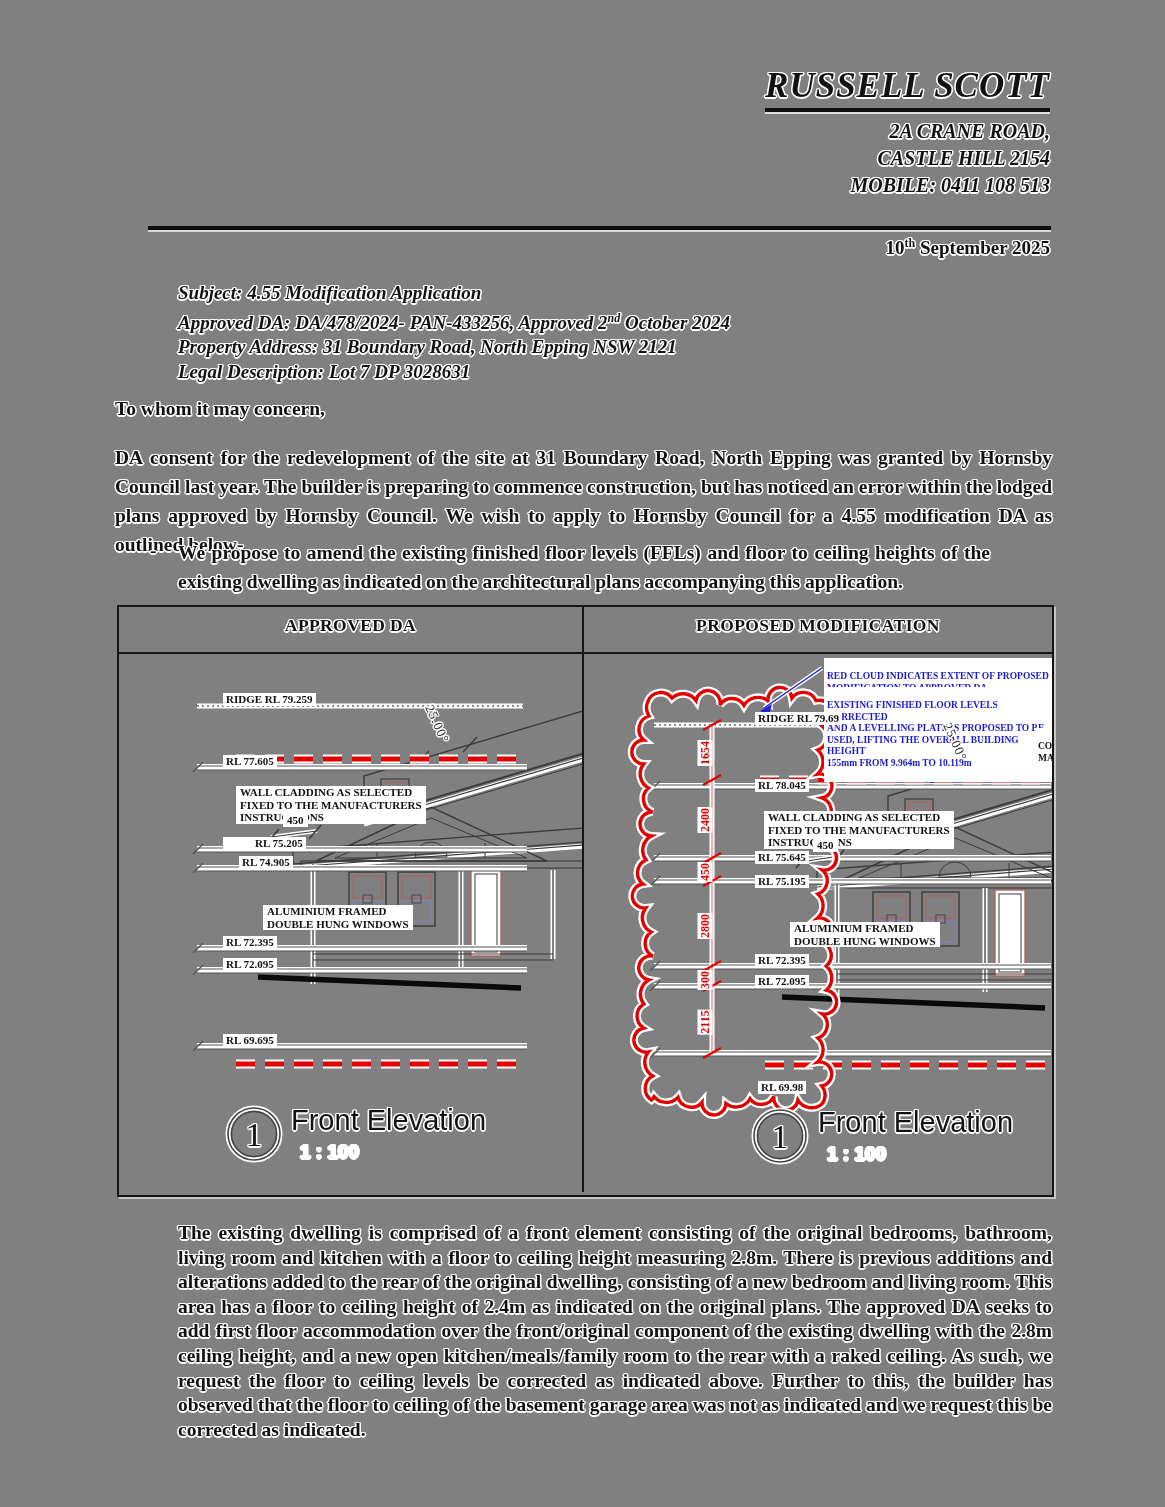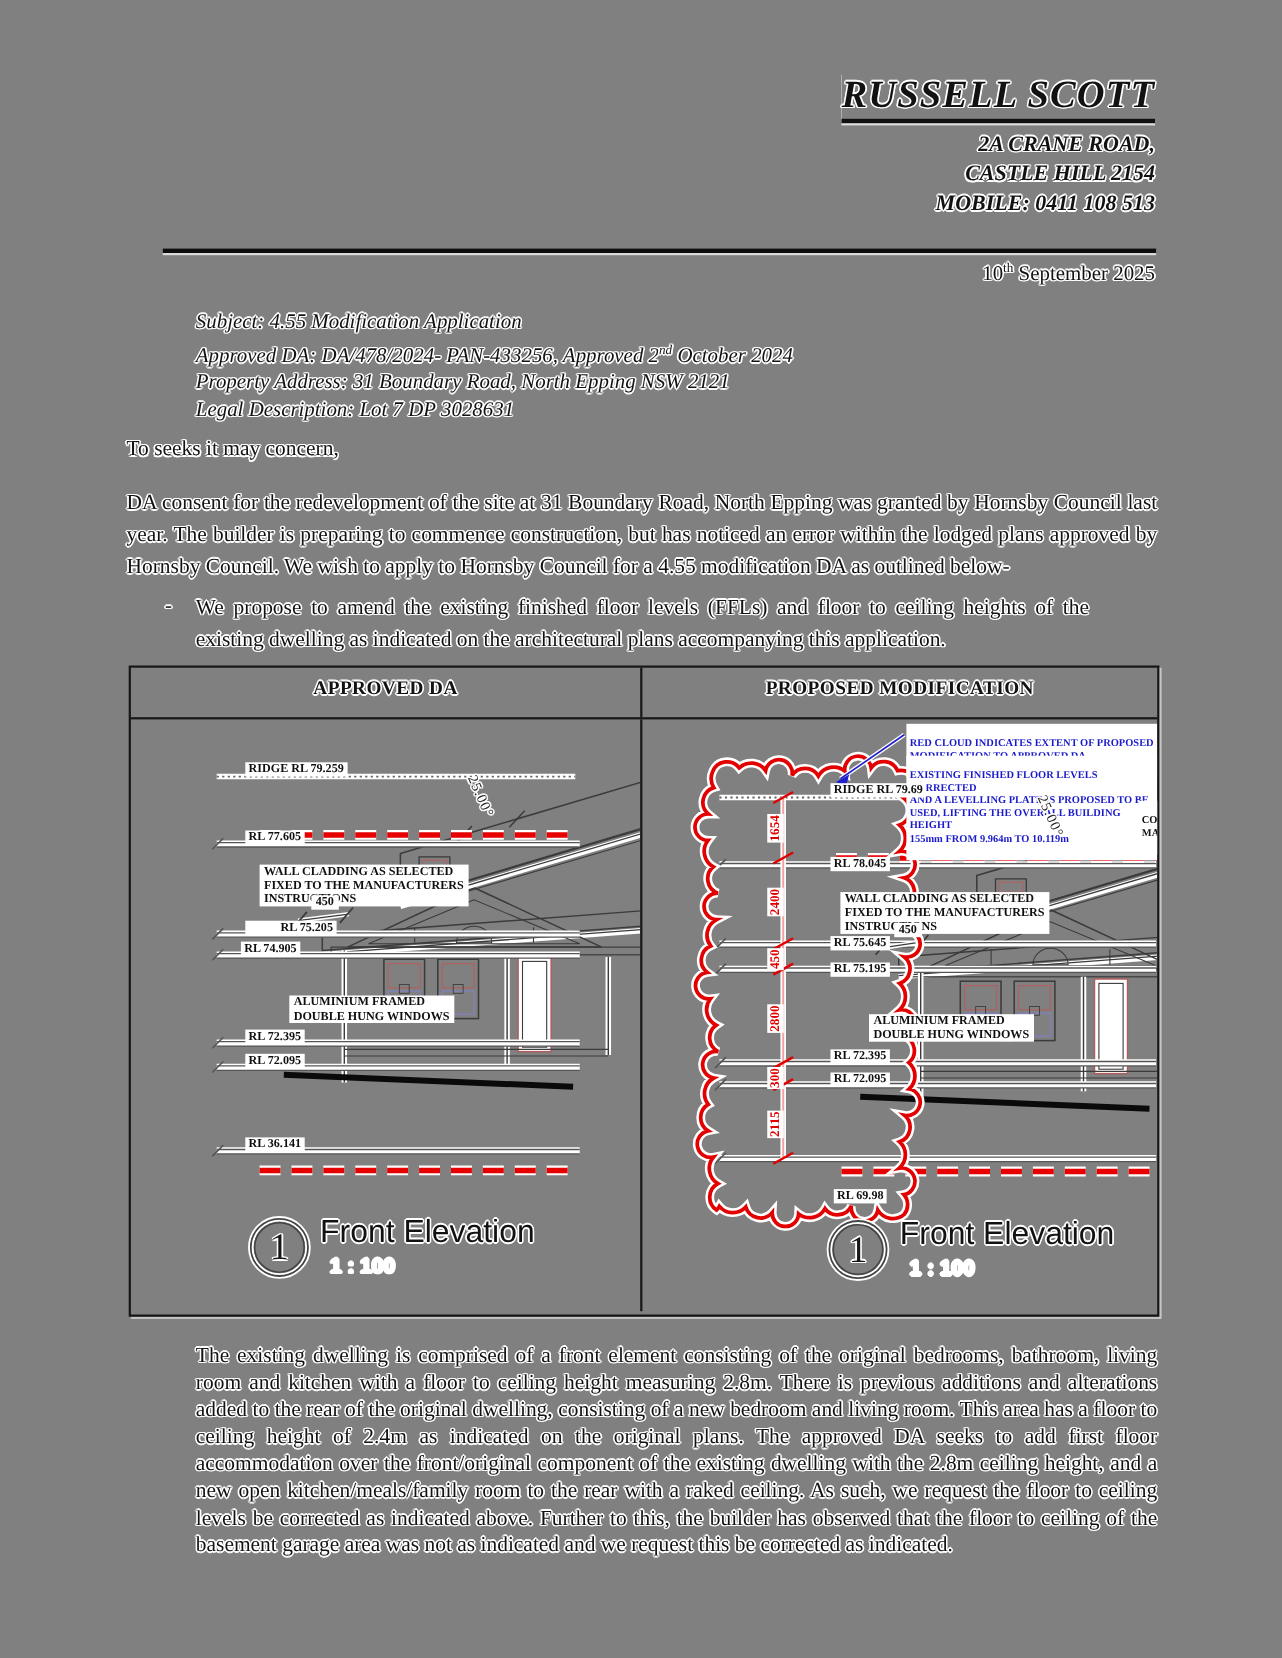--- a/index.html
+++ b/index.html
@@ -4,21 +4,21 @@
 <style>
   html,body{margin:0;padding:0;}
   body{
     width:1165px;height:1507px;position:relative;overflow:hidden;
     background:#808080;
     font-family:"Liberation Serif",serif;color:#121212;
   }
   .abs{position:absolute;}
   
   .ht{text-shadow:-1px -1px 0 #fff,1px -1px 0 #fff,-1px 1px 0 #fff,1px 1px 0 #fff,
-      -1.5px 0 0 #fff,1.5px 0 0 #fff,0 -1.5px 0 #fff,0 1.5px 0 #fff;}
+      -1.5px 0 0 #fff,1.5px 0 0 #fff,0 -1.5px 0 #fff,0 1.5px 0 #fff;font-weight:bold;}
   
   .letterhead{right:115px;top:66px;text-align:right;}
   .lh-name{display:inline-block;font-size:35px;font-weight:bold;font-style:italic;
     letter-spacing:1px;border-bottom:4px solid #101010;padding-bottom:2px;
     box-shadow:0 2px 0 rgba(255,255,255,.75);}
   .lh-addr{font-size:20px;font-weight:bold;font-style:italic;line-height:27px;margin-top:6px;}
   .rule{left:148px;top:226px;width:903px;height:4px;background:#0d0d0d;
     box-shadow:0 2px 0 rgba(255,255,255,.7);}
   .dateline{right:115px;top:236px;font-size:19px;}
   sup{font-size:12px;}
@@ -140,21 +140,21 @@
 <div class="abs dateline ht"><span>10</span><sup>th</sup><span> September 2025</span></div>
 
 
 <div class="abs subject ht">
   <div>Subject: 4.55 Modification Application</div>
   <div><span>Approved DA: DA/478/2024- PAN-433256, Approved 2</span><sup>nd</sup><span> October 2024</span></div>
   <div>Property Address: 31 Boundary Road, North Epping NSW 2121</div>
   <div>Legal Description: Lot 7 DP 3028631</div>
 </div>
 
-<div class="abs salutation ht">To seeks it may concern,</div>
+<div class="abs salutation ht">To whom it may concern,</div>
 <div class="abs para1 ht">DA consent for the redevelopment of the site at 31 Boundary Road, North Epping was granted by Hornsby Council last year. The builder is preparing to commence construction, but has noticed an error within the lodged plans approved by Hornsby Council. We wish to apply to Hornsby Council for a 4.55 modification DA as outlined below-</div>
 <div class="abs bullet-marker ht">-</div>
 <div class="abs bullet-text ht">We propose to amend the existing finished floor levels (FFLs) and floor to ceiling heights of the existing dwelling as indicated on the architectural plans accompanying this application.</div>
 
 
 <div class="abs cmp">
   <div class="cmp-head">
     <div class="cmp-cell ht">APPROVED DA</div>
     <div class="cmp-cell right ht">PROPOSED MODIFICATION</div>
   </div>
@@ -196,26 +196,26 @@
         <circle cx="135" cy="480" r="22.5" stroke="#444" stroke-width="1.4" fill="none"></circle>
       </svg>
       <span class="lvl" style="left:104px;top:39px;">RIDGE RL 79.259</span>
       <span class="angle ht" style="left:318px;top:70px;">25.00°</span>
       <span class="lvl" style="left:104px;top:101px;">RL 77.605</span>
       <span class="dlabel" style="left:117px;top:132px;">WALL CLADDING AS SELECTED
 FIXED TO THE MANUFACTURERS
 INSTRUCTIONS</span>
       <span class="dlabel" style="left:164px;top:160px;">450</span>
       <span class="lvl" style="left:104px;top:183px;padding-left:32px;">RL 75.205</span>
-      <span class="lvl" style="left:100px;top:202px;">RL 74.905</span>
+      <span class="lvl" style="left:120px;top:202px;">RL 74.905</span>
       <span class="dlabel" style="left:144px;top:251px;">ALUMINIUM FRAMED
 DOUBLE HUNG WINDOWS</span>
       <span class="lvl" style="left:104px;top:282px;">RL 72.395</span>
       <span class="lvl" style="left:104px;top:304px;">RL 72.095</span>
-      <span class="lvl" style="left:104px;top:380px;">RL 36.141</span>
+      <span class="lvl" style="left:104px;top:380px;">RL 69.695</span>
       <span class="fe-num ht" style="left:135px;top:481px;">1</span>
       <span class="fe-title ht" style="left:172px;top:450px;">Front Elevation</span>
       <span class="fe-scale ht" style="left:181px;top:487px;">1 : 100</span>
     </div>
 
     <div class="panel right">
       <svg width="468" height="538" viewBox="0 0 468 538">
 
         <line x1="70" y1="71" x2="467" y2="71" class="w" stroke-width="5"></line>
         <line x1="70" y1="71" x2="467" y2="71" stroke="#666" stroke-width="1.6" stroke-dasharray="2 3"></line>

